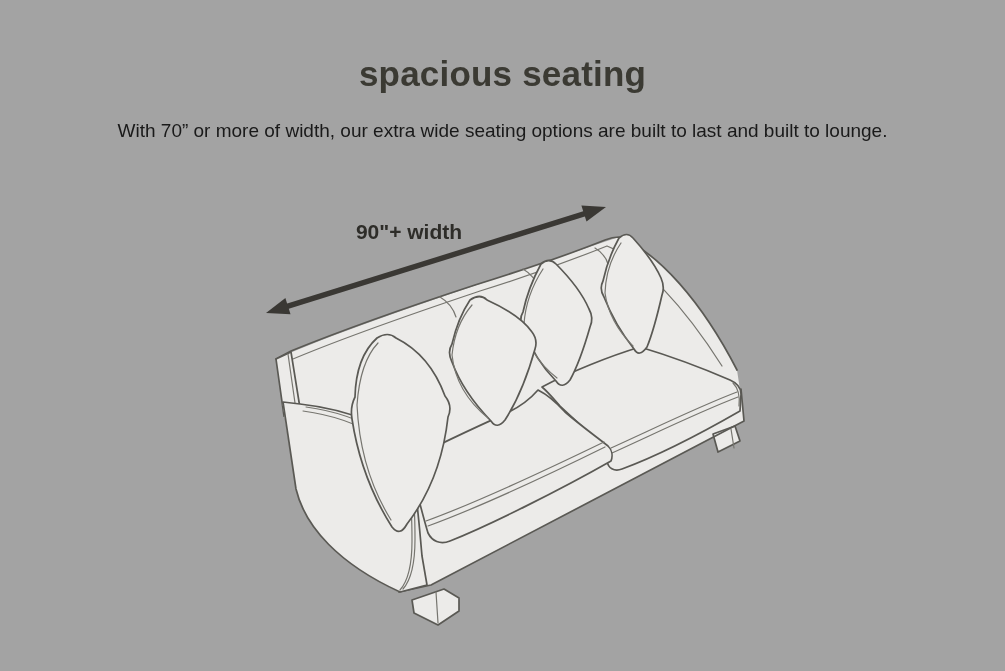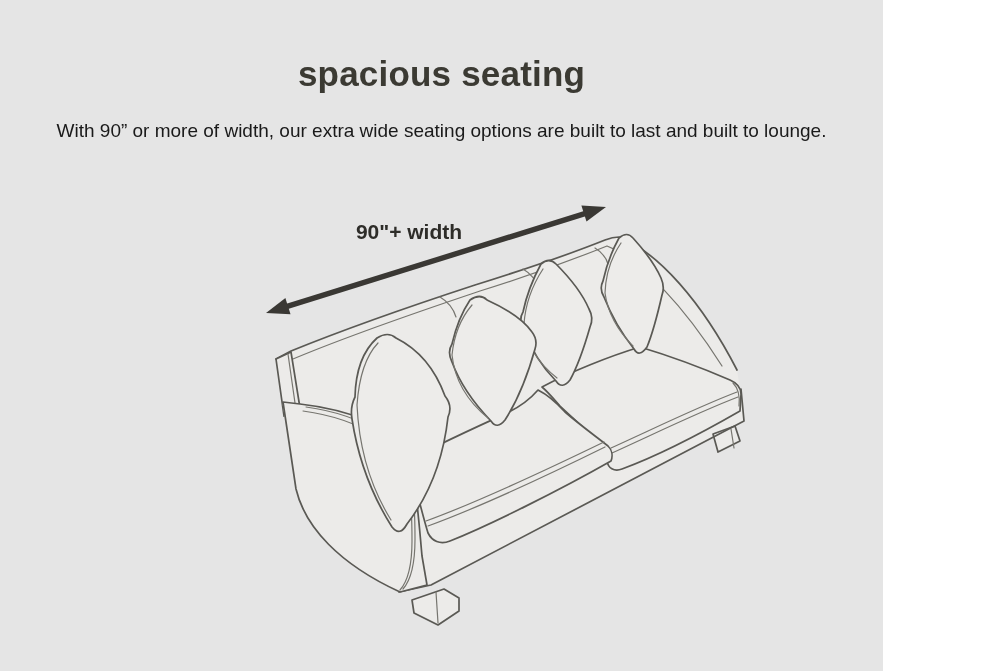--- a/index.html
+++ b/index.html
@@ -1,17 +1,17 @@
 <!DOCTYPE html>
 <html style="--c-title: #3b3a33; --c-body_text: #1a1a1a; --c-arrow: #3a3834; --c-outline: #5a5954; --c-fill: #ecebe9;"><head>
 <meta charset="utf-8">
 <style>
   html,body{margin:0;padding:0;background:#ffffff;}
   .canvas{
-    position:relative;width:883px;height:671px;background:#e5e5e5;
+    position:relative;width:1005px;height:671px;background:#a3a3a3;
     font-family:"Liberation Sans", sans-serif;overflow:hidden;
   }
   .title{
     position:absolute;top:54px;left:0;width:100%;text-align:center;
     font-size:35px;font-weight:700;color:var(--c-title,#3b3a33);
     letter-spacing:0.2px;
   }
   .desc{
     position:absolute;top:118px;left:0;width:100%;text-align:center;
     font-size:19px;line-height:26px;color:var(--c-body_text,#1a1a1a);
@@ -27,21 +27,21 @@
   .dimlabel{font-family:"Liberation Sans",sans-serif;font-size:21px;font-weight:700;fill:#2e2d29;}
 </style>
 </head>
 <body>
 
 <div class="canvas">
 
   <div class="title">spacious seating</div>
 
   <div class="desc">
-    <div>With 90” or more of width, our extra wide seating options are built to last and built to lounge.</div>
+    <div>With 70” or more of width, our extra wide seating options are built to last and built to lounge.</div>
   </div>
 
   <svg class="figure" width="1005" height="671" viewBox="0 0 1005 671">
 
     <g>
       <path class="fillshape" d="M276,359 C350,326 480,284 619,237 C658,252 702,302 737,370 L740,390 L640,420 L300,445 L284,416 Z"></path>
       <path class="stroke" d="M276,359 L291,351 C350,327 420,303 475,285 C520,271 565,256 605,240 C610,238 615,237 619,237 C658,252 702,302 737,370"></path>
       <path class="pip" d="M279,365 C345,336 430,308 480,291 C525,277 567,262 607,246 C640,259 684,306 722,366"></path>
 
       <path class="outline" d="M276,359 L291,352 L300,408 L284,416 Z"></path>

